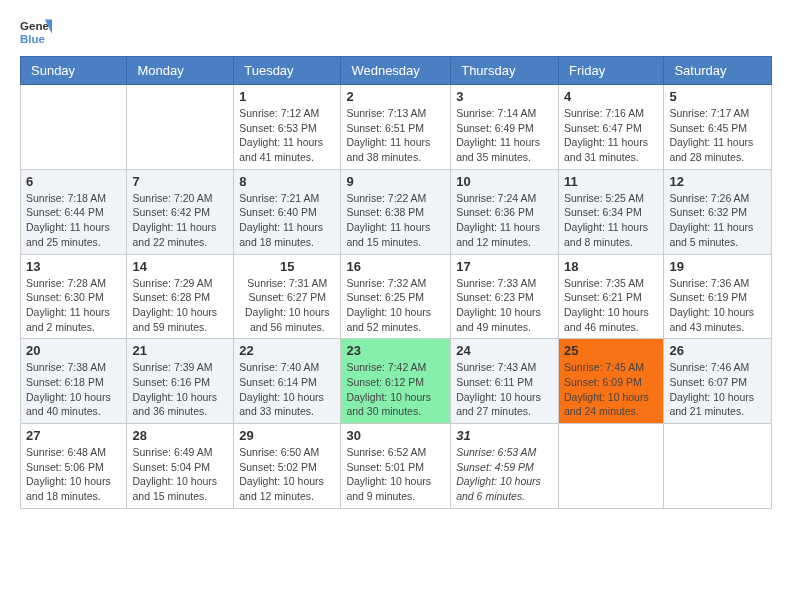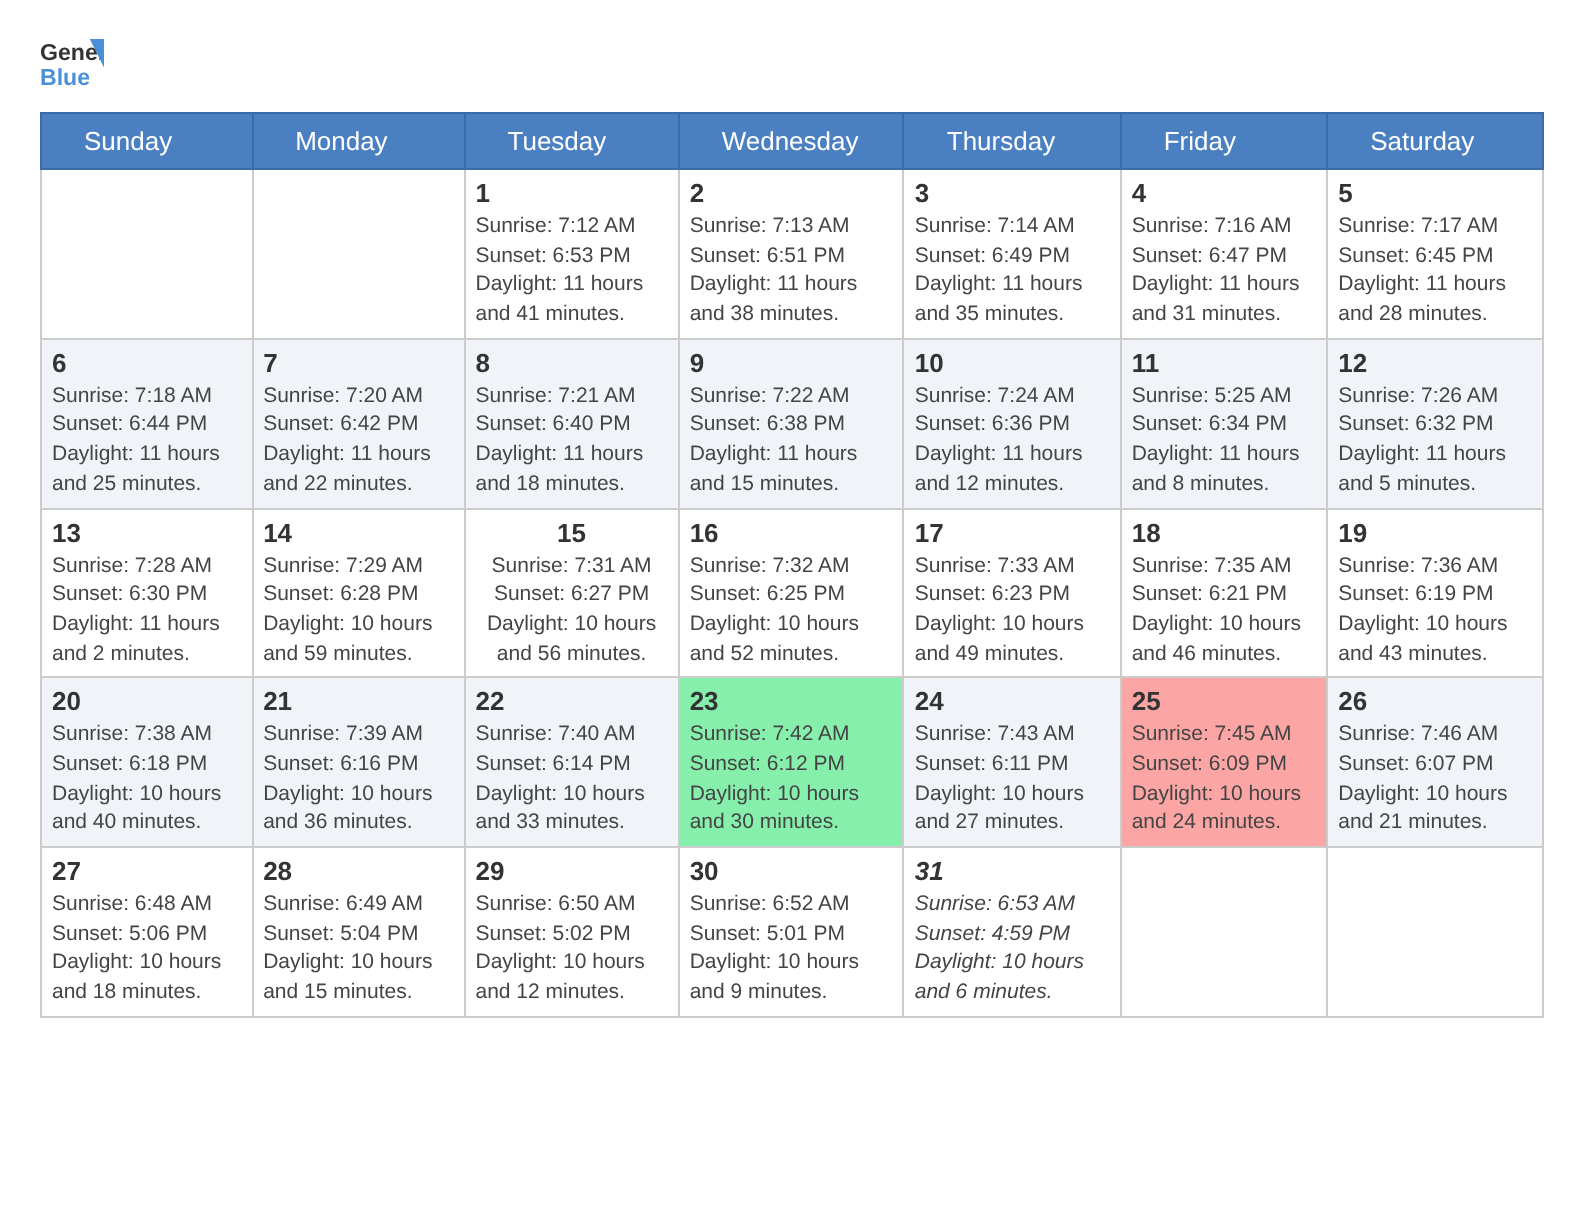--- a/index.html
+++ b/index.html
@@ -42,21 +42,21 @@
     }
     .calendar-table {
       width: 100%;
       border-collapse: collapse;
       font-size: 11px;
     }
     .calendar-table th {
       background-color: #4a7fc1;
       color: #fff;
       text-align: left;
-      padding: 6px 21px;
+      padding: 6px 10px;
       font-size: 13px;
       font-weight: normal;
       border: 1px solid #3a6aaa;
       margin-left: 19px;
     }
     .calendar-table td {
       border: 1px solid #ccc;
       vertical-align: top;
       padding: 4px 5px;
       width: 113px;
@@ -262,21 +262,21 @@
             <div class="day-detail">Sunrise: 7:42 AM
 Sunset: 6:12 PM
 Daylight: 10 hours and 30 minutes.</div>
           </td>
           <td style="background: rgb(240, 244, 248);">
             <span class="day-number">24</span>
             <div class="day-detail">Sunrise: 7:43 AM
 Sunset: 6:11 PM
 Daylight: 10 hours and 27 minutes.</div>
           </td>
-          <td style="background: #fca5a5;">
+          <td style="background: #f97316;">
             <span class="day-number">25</span>
             <div class="day-detail">Sunrise: 7:45 AM
 Sunset: 6:09 PM
 Daylight: 10 hours and 24 minutes.</div>
           </td>
           <td style="background: rgb(240, 244, 248);">
             <span class="day-number">26</span>
             <div class="day-detail">Sunrise: 7:46 AM
 Sunset: 6:07 PM
 Daylight: 10 hours and 21 minutes.</div>

